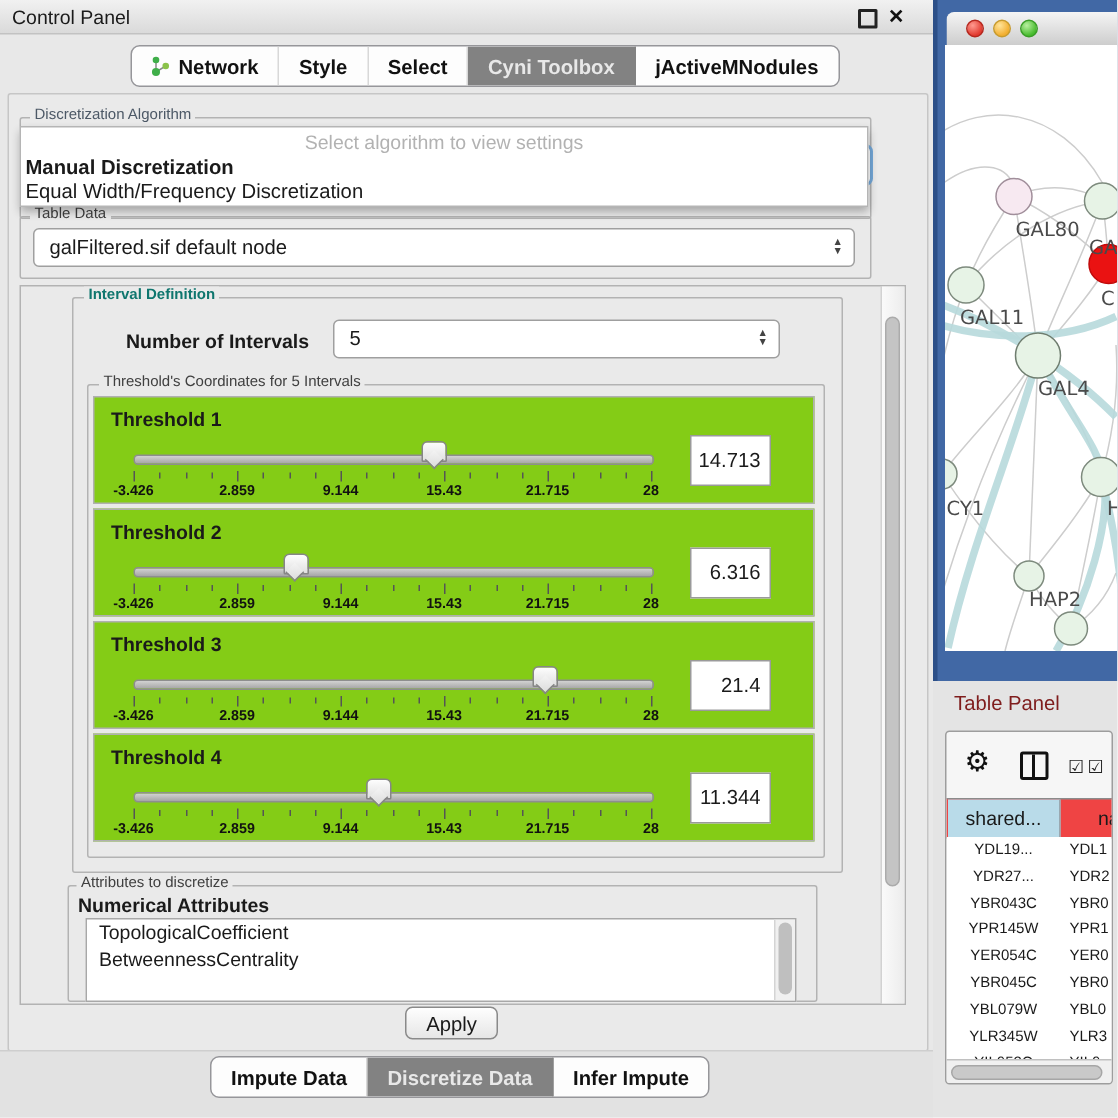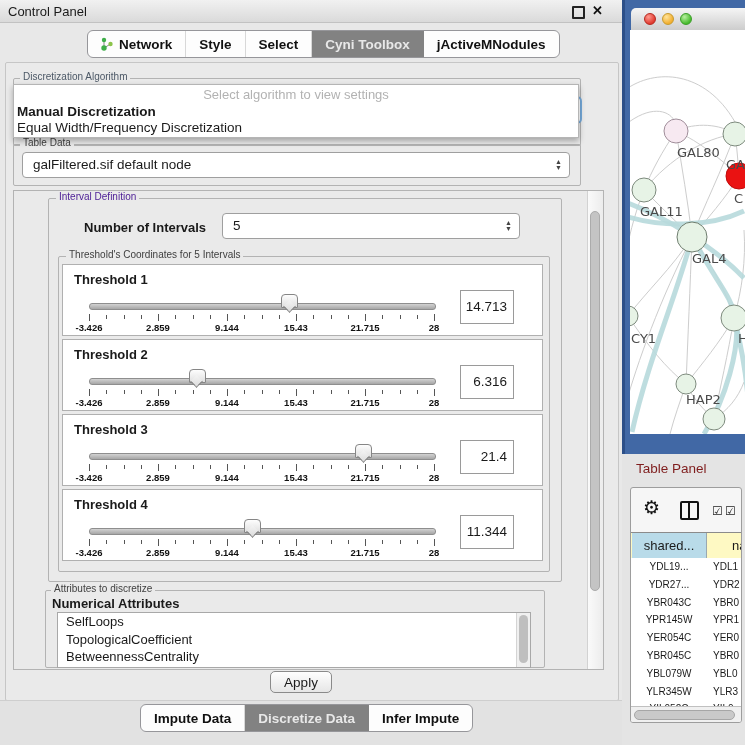--- a/index.html
+++ b/index.html
@@ -15,34 +15,34 @@
   .tabbar{display:flex;background:#fdfdfd;border:1px solid #96969a;border-radius:6px;overflow:hidden;height:26px;}
   .tab{display:flex;align-items:center;gap:5px;padding:0 13px;font-size:13.5px;font-weight:bold;color:#111;border-right:1px solid #d8d8d8;white-space:nowrap;}
   .tab:last-child{border-right:none;}
   .tab.sel{background:#828282;color:#e8e8e8;border-right-color:#828282;}
   .top-tabs{left:87px;top:30px;}
   .bottom-tabs{left:140px;top:704px;}
   
   .content{left:5px;top:62px;width:612px;height:637px;background:#eaeaea;border:1px solid #c6c6c6;border-radius:2px;}
   .groupbox{border:1px solid #b3b3b3;border-radius:2px;}
   .grouplabel{position:absolute;background:#eaeaea;padding:0 3px;font-size:10px;white-space:nowrap;z-index:2;}
-  .blue{color:#404040;} .green{color:#4c1d95;} .grayblue{color:#4c5866;}
+  .blue{color:#404040;} .green{color:#0f766e;font-weight:bold;} .grayblue{color:#4c5866;}
   .combo{position:absolute;background:#fff;border:1px solid #9f9f9f;border-radius:4px;font-size:13.5px;line-height:24px;padding-left:10px;box-sizing:border-box;}
   .spin{position:absolute;right:7px;top:50%;transform:translateY(-50%);font-size:7px;line-height:6px;color:#444;text-align:center;}
   .combo-focus{position:absolute;left:20px;top:96px;width:562px;height:28px;background:#fff;border:2px solid #74a8d8;border-radius:5px;box-sizing:border-box;z-index:1;}
   .popup{position:absolute;left:13px;top:84px;width:564px;height:52px;background:#fff;border:1px solid #b5b5b5;box-shadow:0 3px 6px rgba(0,0,0,.3);z-index:5;}
   .popup-prompt{height:17px;text-align:center;color:#b2b2b2;font-size:13px;padding-top:2px;}
   .popup-opt{font-size:13.5px;padding-left:3px;height:16px;line-height:16px;}
   .popup-opt.b{font-weight:bold;}
   
   .scrollpane{left:13px;top:190px;width:589px;height:478px;background:#eaeaea;border:1px solid #b3b3b3;}
   .vsb{position:absolute;right:0;top:0;width:15px;height:100%;background:linear-gradient(to right,#fafafa,#ececec);border-left:1px solid #d2d2d2;}
   .vsb .thumb-v{position:absolute;left:2px;top:20px;width:10px;height:380px;border-radius:5px;background:#c4c4c4;border:1px solid #ababab;box-sizing:border-box;}
   
-  .thr{position:relative;height:72px;margin-bottom:3px;border:1px solid #b0b0b0;background:#ffffff;box-sizing:border-box;}
+  .thr{position:relative;height:72px;margin-bottom:3px;border:1px solid #b0b0b0;background:#84cc16;box-sizing:border-box;}
   .thr-label{position:absolute;left:11px;top:7px;font-weight:bold;font-size:13px;}
   .thr-slider{position:absolute;left:26px;top:0;width:347px;height:72px;}
   .track{position:absolute;left:0;top:38px;width:345px;height:5px;border-radius:3px;background:linear-gradient(#d2d2d2,#a6a6a6);border:1px solid #8e8e8e;}
   .sthumb{position:absolute;top:29px;width:15px;height:12px;margin-left:-8px;background:linear-gradient(#fdfdfd,#e0e0e0);border:1px solid #868686;border-radius:4px 4px 1px 1px;z-index:2;}
   .sthumb::after{content:"";position:absolute;left:2.5px;top:6.5px;width:8px;height:8px;background:linear-gradient(135deg,#f4f4f4,#dcdcdc);border-right:1px solid #868686;border-bottom:1px solid #868686;transform:rotate(45deg);}
   .ticks{position:absolute;left:0;top:49px;width:345px;height:8px;}
   .tick{position:absolute;width:1px;background:#555;}
   .tick.major{height:7px;} .tick.minor{height:4px;top:1px;}
   .ticklabels{position:absolute;left:0;top:57px;width:345px;height:12px;}
   .ticklabels span{position:absolute;width:46px;margin-left:-23px;text-align:center;font-size:9.5px;font-weight:bold;color:#111;}
@@ -63,21 +63,21 @@
   .light.green{left:680px;background:radial-gradient(circle at 35% 30%,#b8f0a0,#48bb2e 70%);border:1px solid #3a9e27;}
   .netcanvas{left:630px;top:30px;width:115px;height:404px;background:#fff;overflow:hidden;}
   .netcanvas svg{display:block;}
   
   .tp-title{left:636px;top:461px;font-size:13.5px;color:#7f1d1d;}
   .tpanel{left:630px;top:487px;width:112px;height:236px;background:#f6f6f6;border:1px solid #9d9d9d;border-radius:3px;box-sizing:border-box;overflow:hidden;}
   .gear{position:absolute;left:12px;top:8px;font-size:19px;color:#111;}
   .splitico{position:absolute;left:49px;top:13px;width:15px;height:15px;border:2px solid #111;border-radius:2px;}
   .splitico::after{content:"";position:absolute;left:6px;top:0;width:2px;height:15px;background:#111;}
   .chk{position:absolute;top:16px;font-size:12px;color:#222;}
-  .tp-header{position:absolute;left:0;top:44px;width:112px;height:25px;border-top:1px solid #8b8b8b;border-bottom:1px solid #8b8b8b;background:#fef9c3;}
+  .tp-header{position:absolute;left:0;top:44px;width:112px;height:25px;border-top:1px solid #8b8b8b;border-bottom:1px solid #8b8b8b;background:#ef4444;}
   .tp-h1{position:absolute;left:1px;top:0;width:74px;height:25px;background:#b9dbe9;border-right:1px solid #9aa8b0;text-align:center;line-height:25px;font-size:13px;}
   .tp-h2{position:absolute;left:101px;top:0;line-height:25px;font-size:13px;}
   .tp-rows{position:absolute;left:0;top:70px;width:112px;height:148px;background:#fff;overflow:hidden;}
   .tp-row{position:relative;height:17.8px;font-size:10px;}
   .tp-c1{position:absolute;left:1px;width:74px;text-align:center;line-height:17.8px;}
   .tp-c2{position:absolute;left:82px;line-height:17.8px;white-space:nowrap;}
   .hsb{position:absolute;left:0;top:218px;width:112px;height:17px;background:#f0f0f0;border-top:1px solid #c0c0c0;}
   .hsb .thumb-h{position:absolute;left:3px;top:3px;width:101px;height:10px;border-radius:5px;background:#c9c9c9;border:1px solid #a6a6a6;box-sizing:border-box;}
   .neticon-svg{width:13px;height:14px;}
 </style>
@@ -311,21 +311,20 @@
       </div>
     </div>
 
   <div class="abs groupbox" style="left:45px;top:590px;width:498px;height:76px;"></div>
   <span class="grouplabel blue" style="left:51px;top:583px;">Attributes to discretize</span>
   <span class="abs" style="left:52px;top:596px;font-weight:bold;">Numerical Attributes</span>
   <div class="abs listbox" id="attrList">
     <div class="listsb">
         <div class="thumb-v2"></div>
       </div>
-  <div class="item">SelfLoops</div>
       <div class="item">TopologicalCoefficient</div>
       <div class="item">BetweennessCentrality</div>
     </div>
 
   <div class="abs apply-btn">Apply</div>
 
   <div class="abs bottom-strip"></div>
   <div class="abs tabbar bottom-tabs" id="bottomTabs">
       <div class="tab">
         <span>Impute Data</span>

